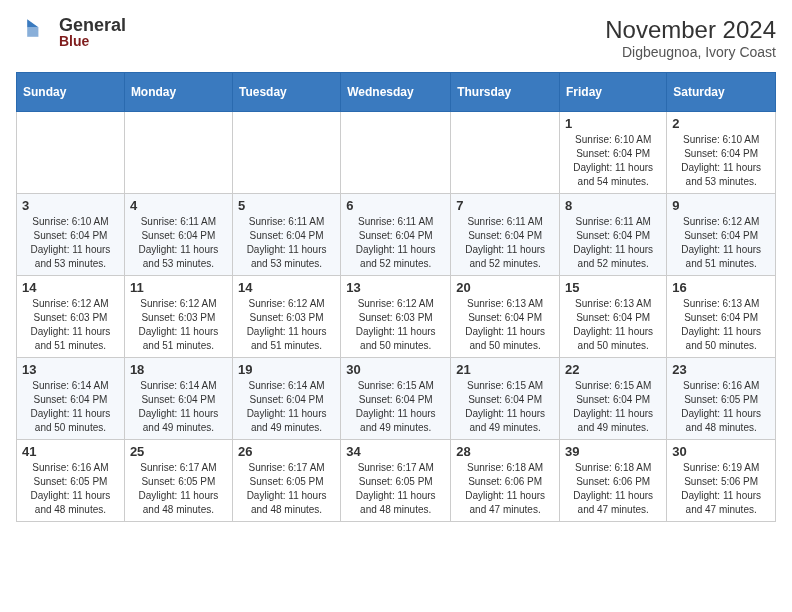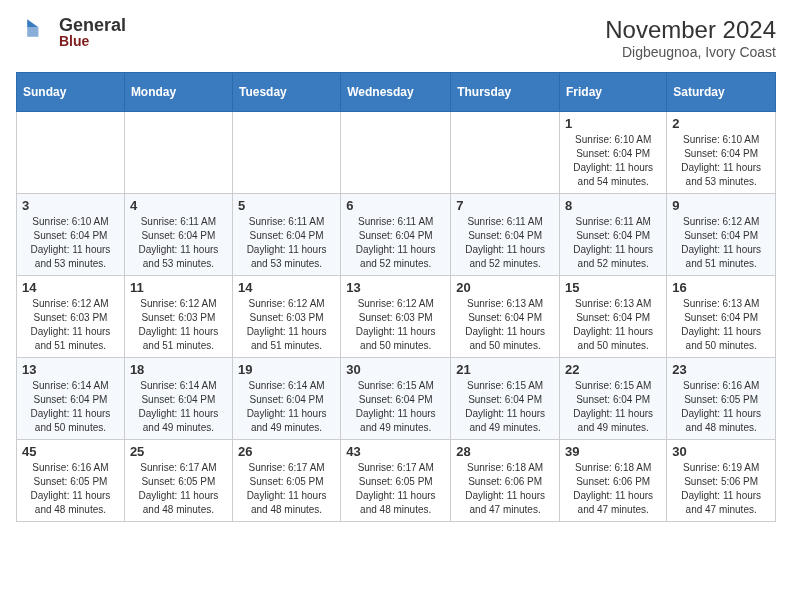--- a/index.html
+++ b/index.html
@@ -294,42 +294,42 @@
         <td>
           <span class="day-num">23</span>
           <div class="day-info" style="white-space: pre-line;">Sunrise: 6:16 AM
 Sunset: 6:05 PM
 Daylight: 11 hours
 and 48 minutes.</div>
         </td>
       </tr>
       <tr>
         <td>
-          <span class="day-num">45</span>
+          <span class="day-num">41</span>
           <div class="day-info" style="white-space: pre-line;">Sunrise: 6:16 AM
 Sunset: 6:05 PM
 Daylight: 11 hours
 and 48 minutes.</div>
         </td>
         <td>
           <span class="day-num">25</span>
           <div class="day-info" style="white-space: pre-line;">Sunrise: 6:17 AM
 Sunset: 6:05 PM
 Daylight: 11 hours
 and 48 minutes.</div>
         </td>
         <td>
           <span class="day-num">26</span>
           <div class="day-info" style="white-space: pre-line;">Sunrise: 6:17 AM
 Sunset: 6:05 PM
 Daylight: 11 hours
 and 48 minutes.</div>
         </td>
         <td>
-          <span class="day-num">43</span>
+          <span class="day-num">34</span>
           <div class="day-info" style="white-space: pre-line;">Sunrise: 6:17 AM
 Sunset: 6:05 PM
 Daylight: 11 hours
 and 48 minutes.</div>
         </td>
         <td>
           <span class="day-num">28</span>
           <div class="day-info" style="white-space: pre-line;">Sunrise: 6:18 AM
 Sunset: 6:06 PM
 Daylight: 11 hours

